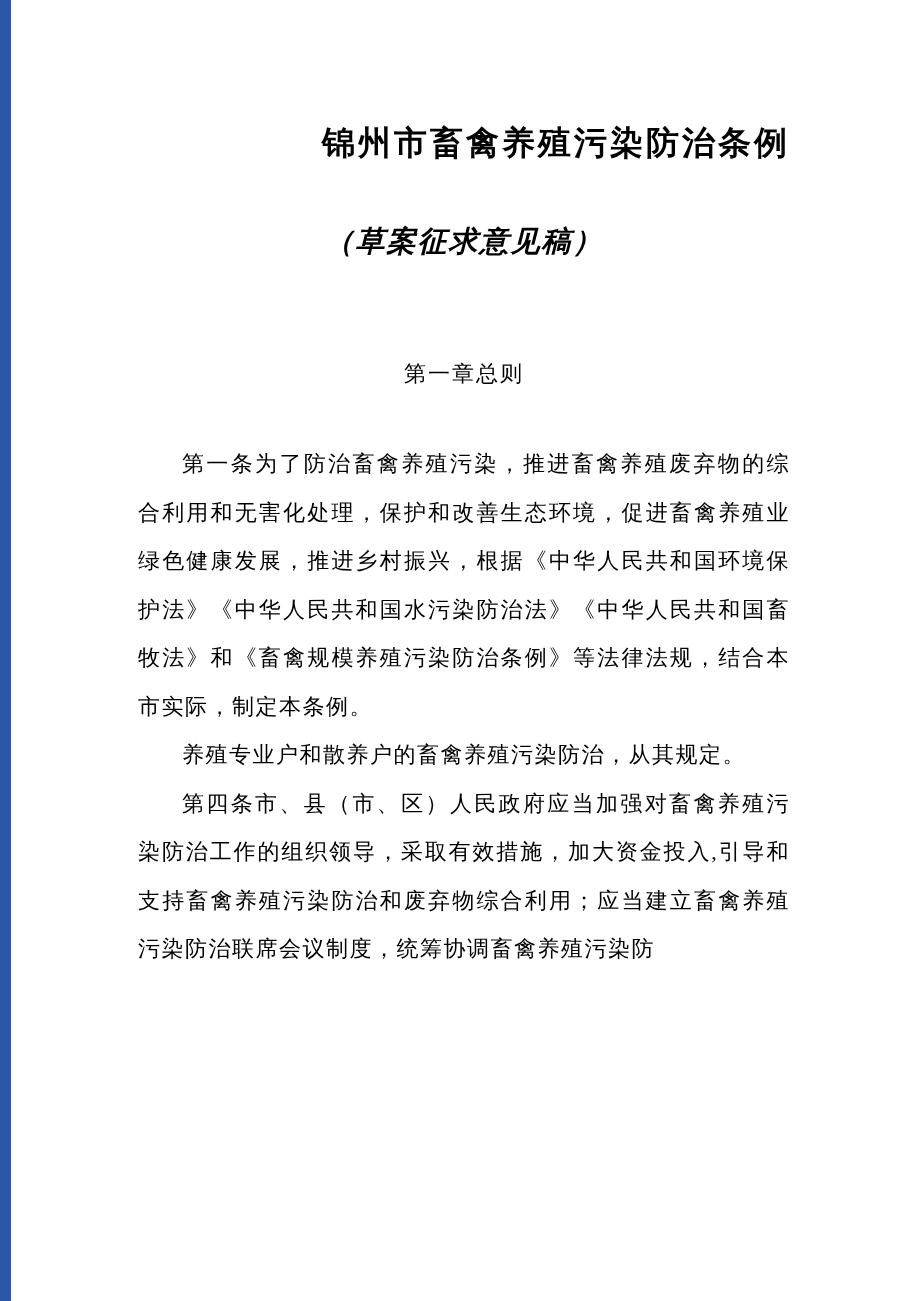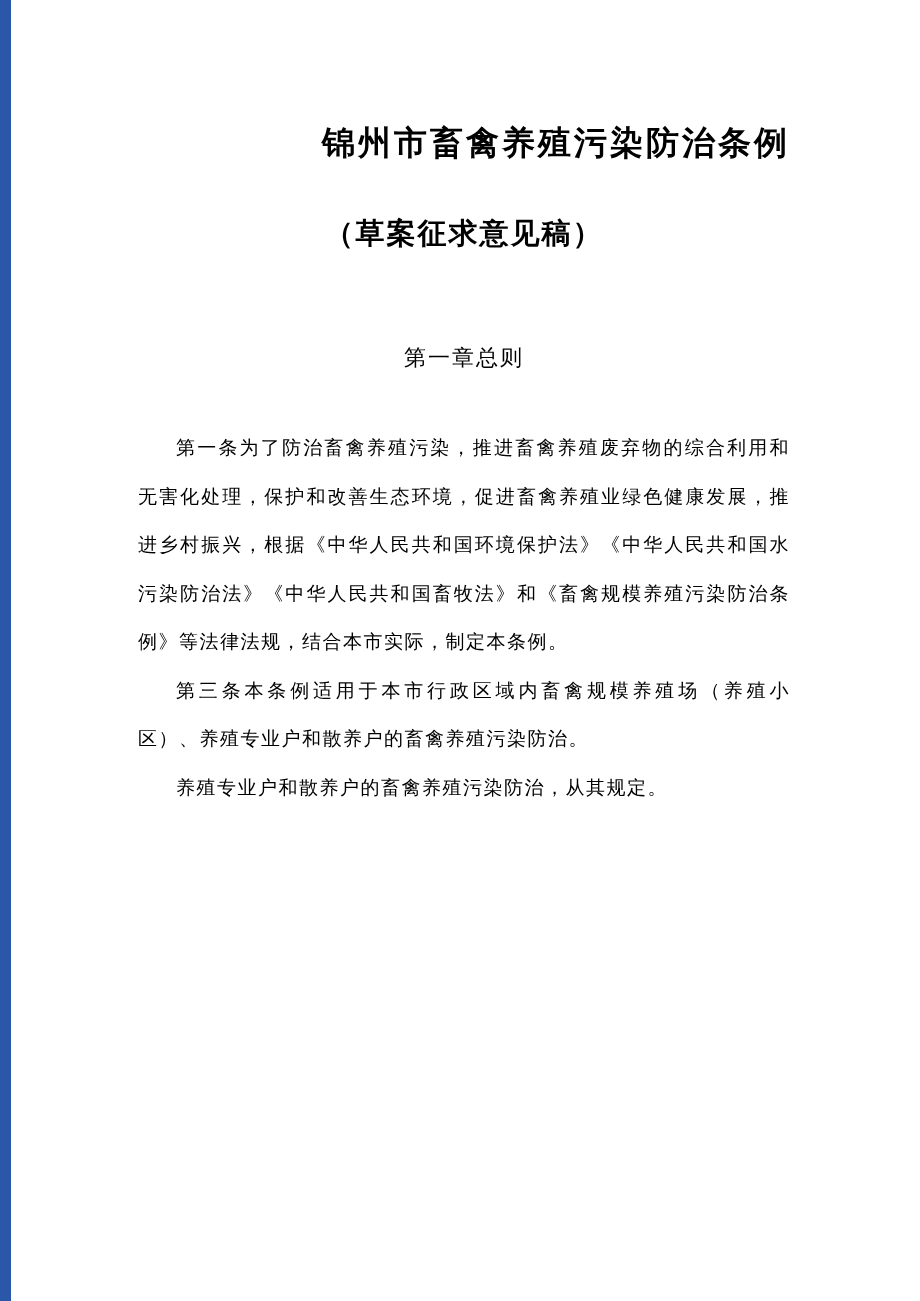--- a/index.html
+++ b/index.html
@@ -31,59 +31,60 @@
     margin: 0;
     padding-top: 122px;
     text-align: right;
     font-family: "Liberation Sans", "DejaVu Sans", sans-serif;
     font-weight: bold;
     font-size: 33px;
     letter-spacing: 3px;
     line-height: 1.25;
   }
   .doc-subtitle {
-    margin: 0;
+    margin: 8px;
     padding-top: 52px;
     text-align: center;
     font-family: "Liberation Sans", "DejaVu Sans", sans-serif;
     font-weight: bold;
     font-size: 29px;
     letter-spacing: 2px;
     line-height: 1.25;
+    font-style: italic;
   }
   .chapter-heading {
     margin: 0;
     padding-top: 92px;
     text-align: center;
     font-size: 22px;
     letter-spacing: 2px;
     line-height: 1.3;
     font-weight: normal;
   }
   .body-text {
     padding-top: 52px;
   }
   .para {
     margin: 0;
-    font-size: 19px;
+    font-size: 22px;
     line-height: 48.5px;
     letter-spacing: 1.5px;
     text-align: justify;
     text-indent: 2em;
     word-break: break-all;
   }
 </style>
 </head>
 <body>
 
 <div class="page">
   <div class="accent-bar"></div>
   <div class="content">
     <h1 class="doc-title">锦州市畜禽养殖污染防治条例</h1>
     <h2 class="doc-subtitle">（草案征求意见稿）</h2>
     <h3 class="chapter-heading">第一章总则</h3>
     <div class="body-text">
       <p class="para">第一条为了防治畜禽养殖污染，推进畜禽养殖废弃物的综合利用和无害化处理，保护和改善生态环境，促进畜禽养殖业绿色健康发展，推进乡村振兴，根据《中华人民共和国环境保护法》《中华人民共和国水污染防治法》《中华人民共和国畜牧法》和《畜禽规模养殖污染防治条例》等法律法规，结合本市实际，制定本条例。</p>
-      <p class="para">第三条本条例适用于本市行政区域内畜禽规模养殖场（养殖小区）、养殖专业户和散养户的畜禽养殖污染防治。</p>
       <p class="para">养殖专业户和散养户的畜禽养殖污染防治，从其规定。</p>
+      <p class="para">第四条市、县（市、区）人民政府应当加强对畜禽养殖污染防治工作的组织领导，采取有效措施，加大资金投入,引导和支持畜禽养殖污染防治和废弃物综合利用；应当建立畜禽养殖污染防治联席会议制度，统筹协调畜禽养殖污染防</p>
     </div>
   </div>
 </div>
 
 </body></html>

